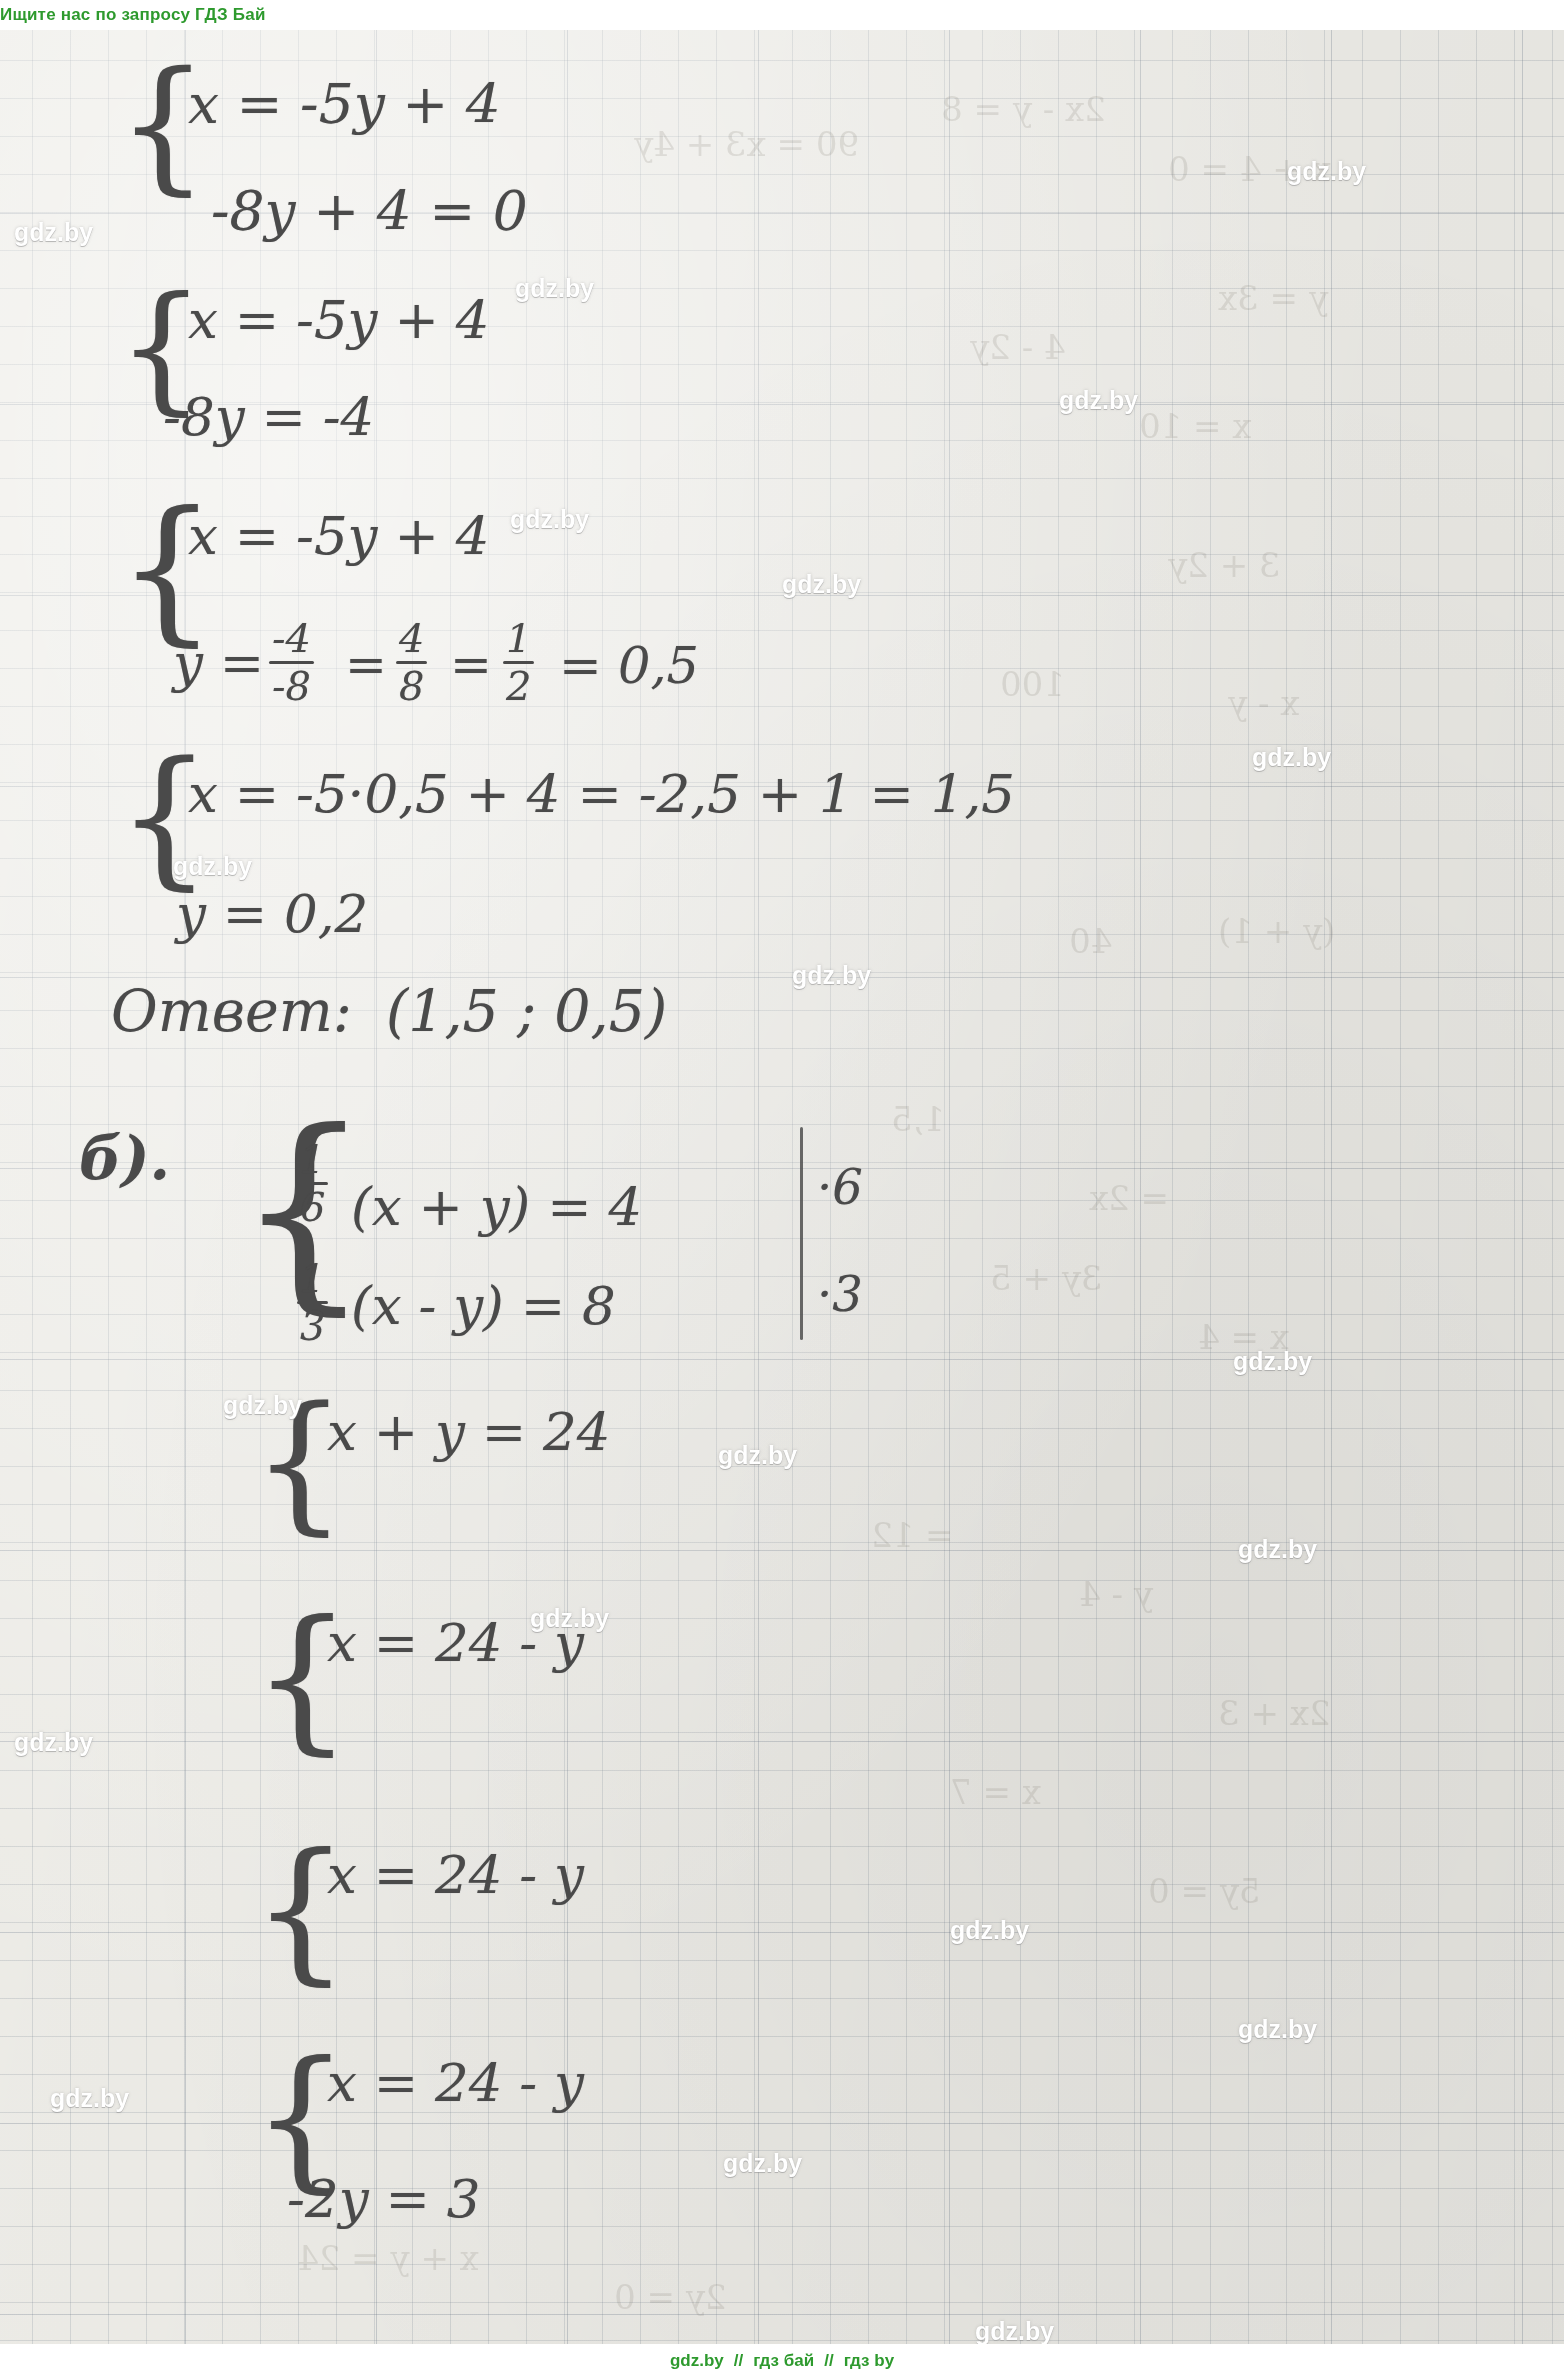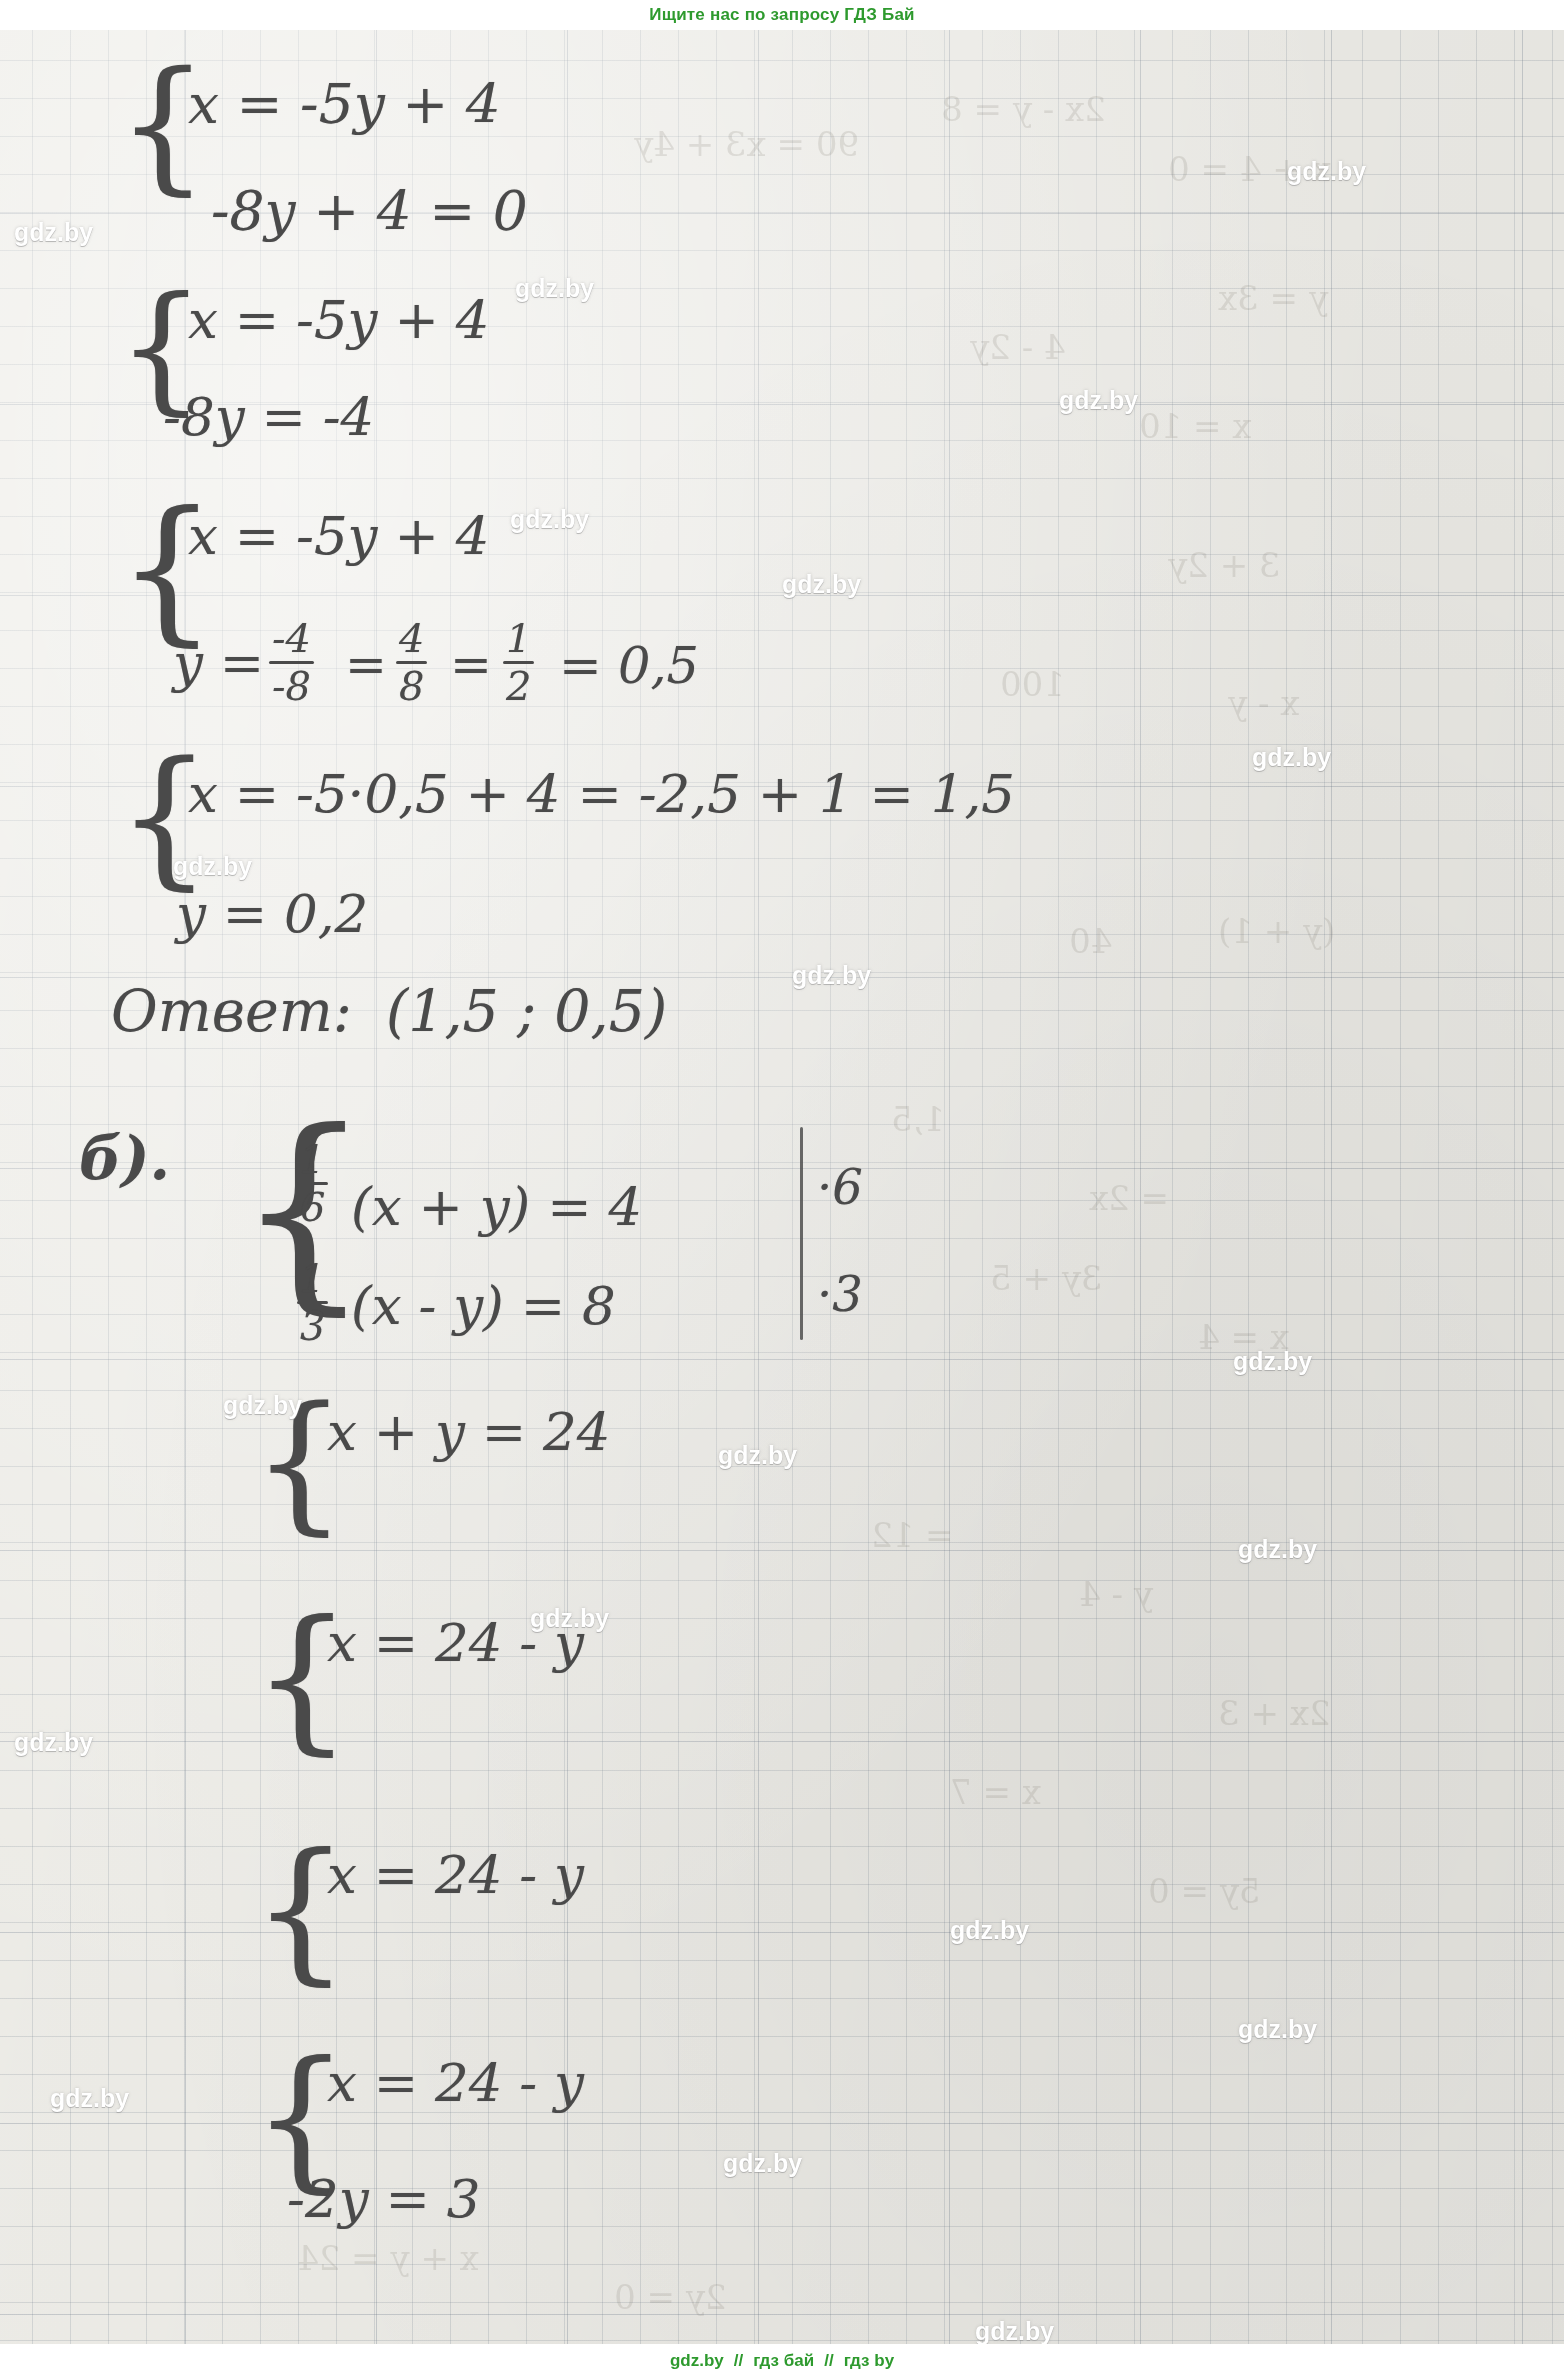--- a/index.html
+++ b/index.html
@@ -16,21 +16,21 @@
   }
 
   
   .promo-top {
     position: absolute;
     top: 0; left: 0;
     width: 1564px;
     height: 30px;
     display: flex;
     align-items: center;
-    justify-content: center;
+    justify-content: flex-start;
     font-size: 17px;
     font-weight: bold;
     color: #2e9a2e;
     letter-spacing: 0.2px;
     background: #ffffff;
     z-index: 40;
   }
   .promo-bottom {
     position: absolute;
     bottom: 0; left: 0;

